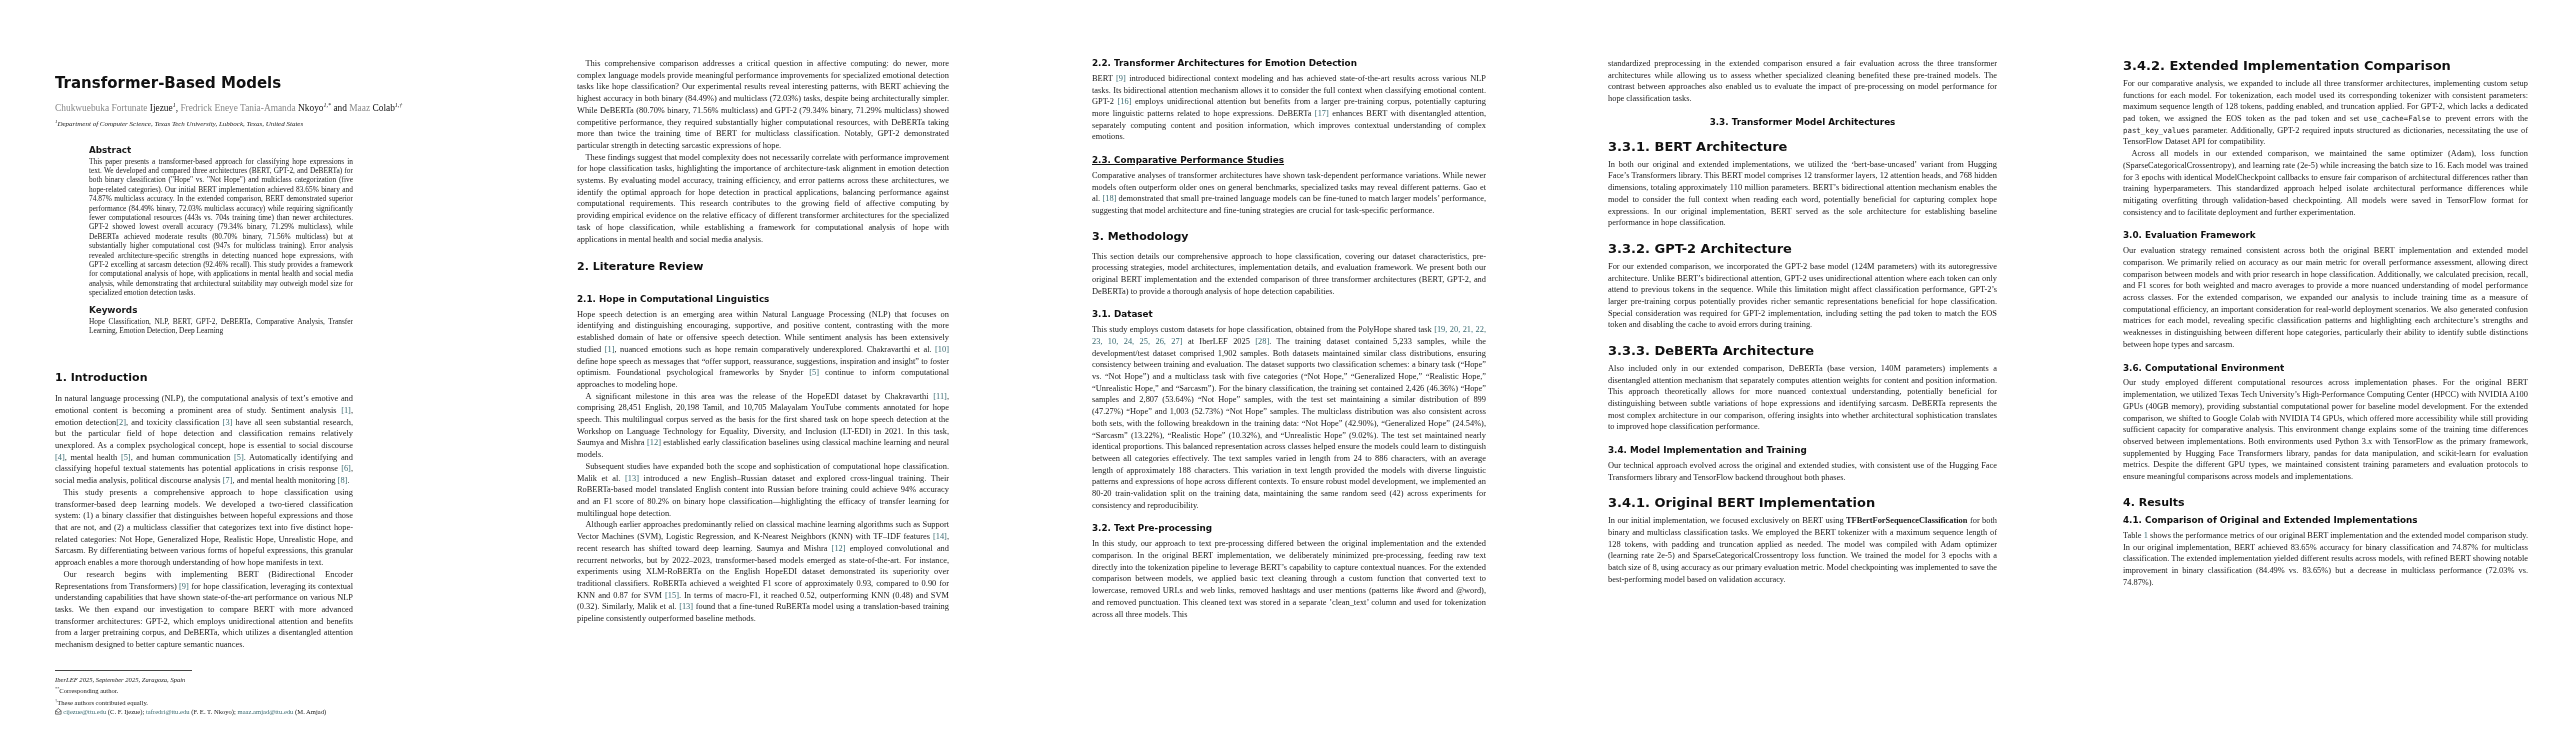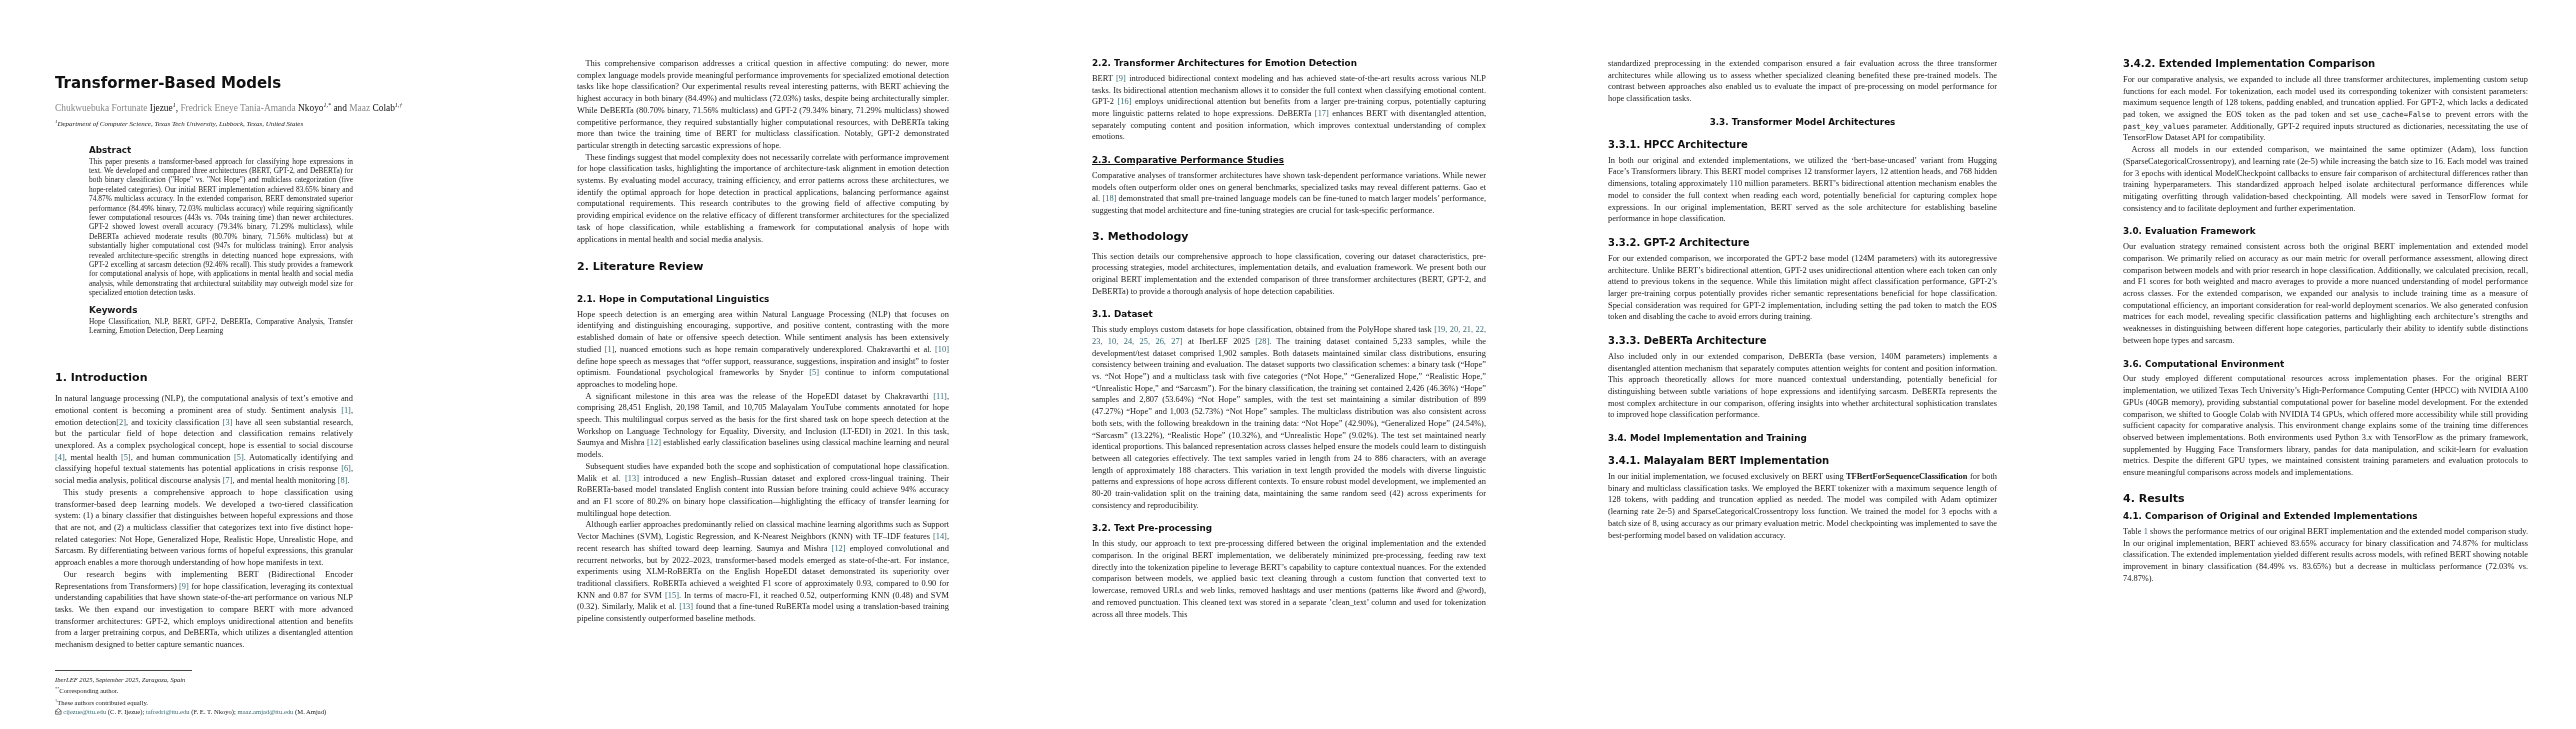--- a/index.html
+++ b/index.html
@@ -10,21 +10,21 @@
   .col { position: absolute; }
   h1.title { font-family: "DejaVu Sans", sans-serif; font-weight: bold; font-size: 15px; line-height: 19.4px; color: #111; }
   .authors { font-size: 9.4px; color: #888; margin-top: 8.5px; }
   .authors b { color: #111; font-weight: normal; }
   .authors sup { font-size: 6px; font-style: italic; color: #111; }
   .affil { font-size: 7px; font-style: italic; margin-top: 6px; color: #222; }
   .abs-title { font-family: "DejaVu Sans", sans-serif; font-weight: bold; font-size: 8.8px; margin-top: 16px; margin-bottom: 1.8px; }
   .abs-text { font-size: 7.4px; line-height: 9.4px; text-align: justify; }
   h2 { font-family: "DejaVu Sans", sans-serif; font-weight: bold; font-size: 11px; color: #111; }
   h3 { font-family: "DejaVu Sans", sans-serif; font-weight: bold; font-size: 8.8px; color: #111; }
-  h4 { font-family: "DejaVu Sans", sans-serif; font-weight: bold; font-size: 10px; color: #111; }
+  h4 { font-family: "DejaVu Sans", sans-serif; font-weight: bold; font-size: 13px; color: #111; }
   p.body { font-size: 8.4px; line-height: 11.7px; text-align: justify; }
   p.indent { text-indent: 8.5px; }
   .cite { color: #3a6a70; }
   .footrule { width: 137px; border-top: 0.6px solid #444; margin-top: 19.4px; margin-bottom: 3.6px; }
   .fn { font-size: 6.6px; line-height: 9.4px; }
   .fn a, .link { color: #3a6a70; text-decoration: none; }
   code.mono { font-family: "DejaVu Sans Mono", "Liberation Mono", monospace; font-size: 7.4px; }
   .icon { display: inline-block; width: 6.7px; height: 6.7px; vertical-align: -0.6px; }
   .mt20 { margin-top: 12px; }
 </style>
@@ -96,28 +96,29 @@
   <p class="body">This section details our comprehensive approach to hope classification, covering our dataset characteristics, pre-processing strategies, model architectures, implementation details, and evaluation framework. We present both our original BERT implementation and the extended comparison of three transformer architectures (BERT, GPT-2, and DeBERTa) to provide a thorough analysis of hope detection capabilities.</p>
   <h3 class="mt20" style="margin-bottom:4.9px;">3.1.  Dataset</h3>
   <p class="body"><span>This study employs custom datasets for hope classification, obtained from the PolyHope shared task </span><a class="cite">[19, 20, 21, 22, 23, 10, 24, 25, 26, 27]</a><span> at IberLEF 2025 </span><a class="cite">[28]</a><span>.  The training dataset contained 5,233 samples, while the development/test dataset comprised 1,902 samples.  Both datasets maintained similar class distributions, ensuring consistency between training and evaluation. The dataset supports two classification schemes: a binary task (“Hope” vs. “Not Hope”) and a multiclass task with five categories (“Not Hope,” “Generalized Hope,” “Realistic Hope,” “Unrealistic Hope,” and “Sarcasm”). For the binary classification, the training set contained 2,426 (46.36%) “Hope” samples and 2,807 (53.64%) “Not Hope” samples, with the test set maintaining a similar distribution of 899 (47.27%) “Hope” and 1,003 (52.73%) “Not Hope” samples. The multiclass distribution was also consistent across both sets, with the following breakdown in the training data: “Not Hope” (42.90%), “Generalized Hope” (24.54%), “Sarcasm” (13.22%), “Realistic Hope” (10.32%), and “Unrealistic Hope” (9.02%). The test set maintained nearly identical proportions. This balanced representation across classes helped ensure the models could learn to distinguish between all categories effectively. The text samples varied in length from 24 to 886 characters, with an average length of approximately 188 characters. This variation in text length provided the models with diverse linguistic patterns and expressions of hope across different contexts. To ensure robust model development, we implemented an 80-20 train-validation split on the training data, maintaining the same random seed (42) across experiments for consistency and reproducibility.</span></p>
   <h3 class="mt20" style="margin-bottom:4.9px;">3.2.  Text Pre-processing</h3>
   <p class="body">In this study, our approach to text pre-processing differed between the original implementation and the extended comparison. In the original BERT implementation, we deliberately minimized pre-processing, feeding raw text directly into the tokenization pipeline to leverage BERT’s capability to capture contextual nuances. For the extended comparison between models, we applied basic text cleaning through a custom function that converted text to lowercase, removed URLs and web links, removed hashtags and user mentions (patterns like #word and @word), and removed punctuation.  This cleaned text was stored in a separate ’clean_text’ column and used for tokenization across all three models. This</p>
 </div>
 
 <div class="col" style="left:1608px; top:58px; width:389px;">
   <p class="body">standardized preprocessing in the extended comparison ensured a fair evaluation across the three transformer architectures while allowing us to assess whether specialized cleaning benefited these pre-trained models. The contrast between approaches also enabled us to evaluate the impact of pre-processing on model performance for hope classification tasks.</p>
   <h3 class="mt20" style="margin-bottom:8px;text-align:center;">3.3.  Transformer Model Architectures</h3>
-  <h4 class="mt20" style="margin-bottom:4.9px;">3.3.1.  HPCC Architecture</h4>
+  <h4 class="mt20" style="margin-bottom:4.9px;">3.3.1.  BERT Architecture</h4>
   <p class="body">In both our original and extended implementations, we utilized the ‘bert-base-uncased’ variant from Hugging Face’s Transformers library. This BERT model comprises 12 transformer layers, 12 attention heads, and 768 hidden dimensions, totaling approximately 110 million parameters. BERT’s bidirectional attention mechanism enables the model to consider the full context when reading each word, potentially beneficial for capturing complex hope expressions. In our original implementation, BERT served as the sole architecture for establishing baseline performance in hope classification.</p>
   <h4 class="mt20" style="margin-bottom:4.9px;">3.3.2.  GPT-2 Architecture</h4>
   <p class="body">For our extended comparison, we incorporated the GPT-2 base model (124M parameters) with its autoregressive architecture. Unlike BERT’s bidirectional attention, GPT-2 uses unidirectional attention where each token can only attend to previous tokens in the sequence. While this limitation might affect classification performance, GPT-2’s larger pre-training corpus potentially provides richer semantic representations beneficial for hope classification. Special consideration was required for GPT-2 implementation, including setting the pad token to match the EOS token and disabling the cache to avoid errors during training.</p>
   <h4 class="mt20" style="margin-bottom:4.9px;">3.3.3.  DeBERTa Architecture</h4>
   <p class="body">Also included only in our extended comparison, DeBERTa (base version, 140M parameters) implements a disentangled attention mechanism that separately computes attention weights for content and position information. This approach theoretically allows for more nuanced contextual understanding, potentially beneficial for distinguishing between subtle variations of hope expressions and identifying sarcasm. DeBERTa represents the most complex architecture in our comparison, offering insights into whether architectural sophistication translates to improved hope classification performance.</p>
   <h3 class="mt20" style="margin-bottom:4.9px;">3.4.  Model Implementation and Training</h3>
-  <h4 class="mt20" style="margin-bottom:4.9px;">3.4.1.  Malayalam BERT Implementation</h4>
+  <p class="body">Our technical approach evolved across the original and extended studies, with consistent use of the Hugging Face Transformers library and TensorFlow backend throughout both phases.</p>
+  <h4 class="mt20" style="margin-bottom:4.9px;">3.4.1.  Original BERT Implementation</h4>
   <p class="body"><span>In our initial implementation, we focused exclusively on BERT using </span><b>TFBertForSequenceClassification</b><span> for both binary and multiclass classification tasks.  We employed the BERT tokenizer with a maximum sequence length of 128 tokens, with padding and truncation applied as needed. The model was compiled with Adam optimizer (learning rate 2e-5) and SparseCategoricalCrossentropy loss function. We trained the model for 3 epochs with a batch size of 8, using accuracy as our primary evaluation metric. Model checkpointing was implemented to save the best-performing model based on validation accuracy.</span></p>
 </div>
 
 <div class="col" style="left:2123px; top:58px; width:405px;">
   <h4 style="margin-bottom:4.9px;">3.4.2.  Extended Implementation Comparison</h4>
   <p class="body"><span>For our comparative analysis, we expanded to include all three transformer architectures, implementing custom setup functions for each model. For tokenization, each model used its corresponding tokenizer with consistent parameters: maximum sequence length of 128 tokens, padding enabled, and truncation applied. For GPT-2, which lacks a dedicated pad token, we assigned the EOS token as the pad token and set </span><code class="mono">use_cache=False</code><span> to prevent errors with the </span><code class="mono">past_key_values</code><span> parameter.  Additionally, GPT-2 required inputs structured as dictionaries, necessitating the use of TensorFlow Dataset API for compatibility.</span></p>
   <p class="body indent">Across all models in our extended comparison, we maintained the same optimizer (Adam), loss function (SparseCategoricalCrossentropy), and learning rate (2e-5) while increasing the batch size to 16. Each model was trained for 3 epochs with identical ModelCheckpoint callbacks to ensure fair comparison of architectural differences rather than training hyperparameters. This standardized approach helped isolate architectural performance differences while mitigating overfitting through validation-based checkpointing. All models were saved in TensorFlow format for consistency and to facilitate deployment and further experimentation.</p>
   <h3 class="mt20" style="margin-bottom:4.9px;">3.0.  Evaluation Framework</h3>
   <p class="body">Our evaluation strategy remained consistent across both the original BERT implementation and extended model comparison.  We primarily relied on accuracy as our main metric for overall performance assessment, allowing direct comparison between models and with prior research in hope classification. Additionally, we calculated precision, recall, and F1 scores for both weighted and macro averages to provide a more nuanced understanding of model performance across classes.  For the extended comparison, we expanded our analysis to include training time as a measure of computational efficiency, an important consideration for real-world deployment scenarios. We also generated confusion matrices for each model, revealing specific classification patterns and highlighting each architecture’s strengths and weaknesses in distinguishing between different hope categories, particularly their ability to identify subtle distinctions between hope types and sarcasm.</p>
   <h3 class="mt20" style="margin-bottom:4.9px;">3.6.  Computational Environment</h3>

